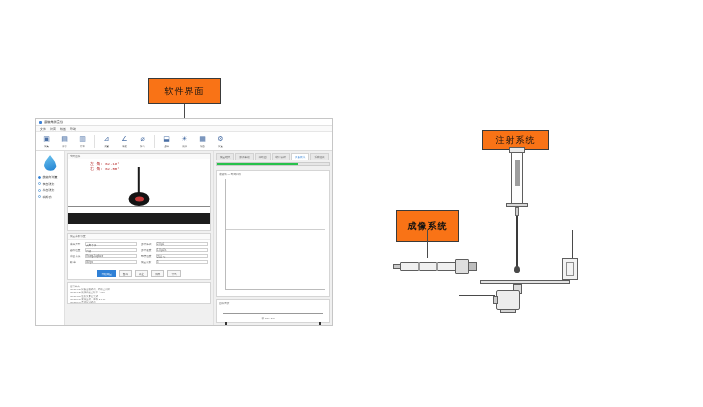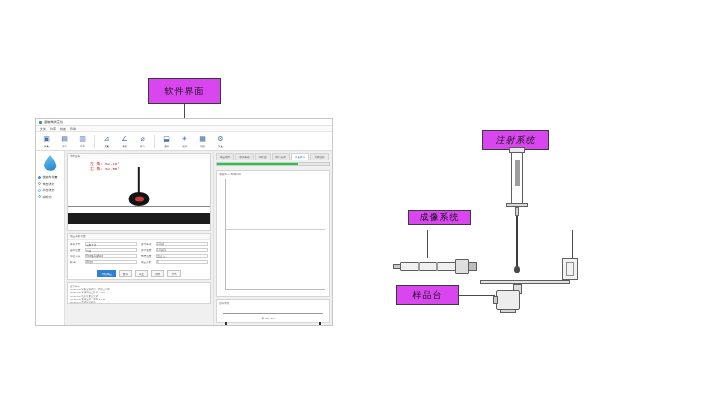--- a/index.html
+++ b/index.html
@@ -17,21 +17,21 @@
   .canvas {
     position: absolute;
     left: 0; top: 0;
     width: 703px; height: 407px;
   }
 
   
   .callout {
     position: absolute;
     border: 1px solid #3a3a3a;
-    background: #d946ef;
+    background: #f97316;
     color: #111;
     font-size: 9px;
     letter-spacing: 1px;
     display: flex;
     align-items: center;
     justify-content: center;
     box-sizing: border-box;
     white-space: nowrap;
   }
 
@@ -722,35 +722,32 @@
             <span class="slider-knob" style="left:2px;"></span>
             <span class="slider-knob" style="left:96%;"></span>
           </div>
           <div style="position:absolute;left:40%;top:17px;font-size:2.4px;color:#777;">帧 128 / 300</div>
         </div>
       </div>
 
     </div>
   </div>
 
-  <div class="callout" style="left:482px; top:130px; width:67px; height:20px;font-style:italic;">
+  <div class="callout" style="left:482px; top:130px; width:67px; height:20px;">
     <span>注射系统</span>
   </div>
   <div class="leader v" style="left:515px; top:150px; height:5px;"></div>
 
-  <div class="callout" style="left:408px; top:210px; width:63px; height:15px;">
+  <div class="callout" style="left:396px; top:210px; width:63px; height:32px;font-weight:bold;">
     <span>成像系统</span>
   </div>
   <div class="leader v" style="left:427px; top:230px; height:28px;"></div>
 
   <div class="leader v" style="left:572px; top:230px; height:28px;"></div>
 
-  <div class="callout" style="left:396px; top:285px; width:63px; height:20px;">
-    <span>样品台</span>
-  </div>
   <div class="leader h" style="left:459px; top:295px; width:36px;"></div>
 
   <div class="syringe-cap"></div>
   <div class="syringe-body"></div>
   <div class="syringe-plunger"></div>
   <div class="syringe-flange"></div>
   <div class="syringe-neck"></div>
   <div class="needle-long"></div>
   <div class="drop"></div>
 

